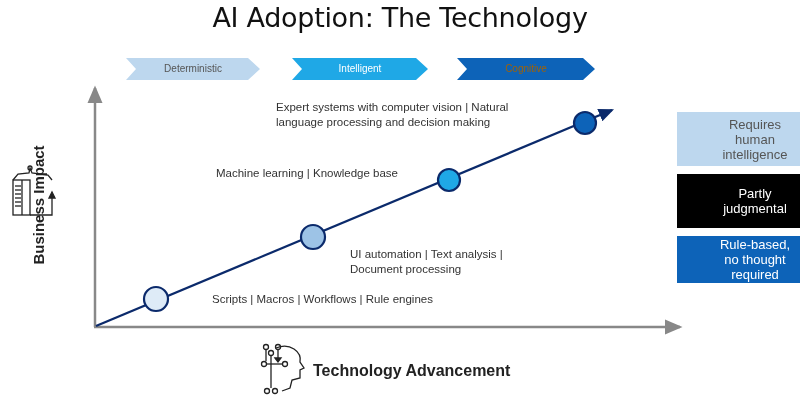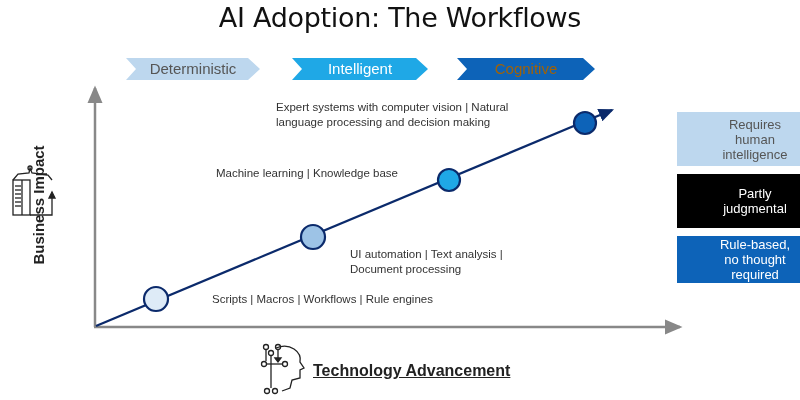--- a/index.html
+++ b/index.html
@@ -1,30 +1,30 @@
 <!DOCTYPE html>
 <html><head>
 <meta charset="utf-8">
 <style>
   html, body { margin: 0; padding: 0; background: #ffffff; }
   body { width: 800px; height: 400px; position: relative; overflow: hidden; font-family: "Liberation Sans", sans-serif; }
   .title { position: absolute; left: 0; width: 800px; top: 2px; text-align: center; font-family: "DejaVu Sans", sans-serif; font-size: 27px; color: #111; font-weight: normal; letter-spacing: -0.3px; }
-  .chev { position: absolute; top: 58px; height: 18px; line-height: 22px; text-align: center; font-size: 15px; }
+  .chev { position: absolute; top: 58px; height: 18px; line-height: 22px; text-align: center; font-size: 10px; }
   .chev span { position: relative; z-index: 2; }
   .chev svg { position: absolute; left: 0; top: 0; z-index: 1; }
   .lbl { position: absolute; font-size: 11.5px; color: #333; line-height: 15px; }
   .box { position: absolute; left: 677px; width: 116px; text-align: center; font-size: 13px; line-height: 15px; display: flex; align-items: center; justify-content: center; padding-left: 20px; }
   .yaxis-label { position: absolute; left: 38px; top: 205px; transform: translate(-50%,-50%) rotate(-90deg); font-size: 15px; font-weight: bold; color: #222; white-space: nowrap; }
-  .xaxis-label { position: absolute; left: 313px; top: 362px; font-size: 16px; font-weight: bold; color: #222; text-decoration: underline; }
+  .xaxis-label { position: absolute; left: 313px; top: 362px; font-size: 16px; font-weight: bold; color: #222; }
   svg.main { position: absolute; left: 0; top: 0; }
 </style>
 </head>
 <body>
 
-<div class="title">AI Adoption: The Workflows</div>
+<div class="title">AI Adoption: The Technology</div>
 
 <div class="chev" style="left:126px;width:134px;color:#555;">
   <svg width="134" height="22">
       <polygon points="0,0 122,0 134,11 122,22 0,22 10,11" fill="#bdd7ee"></polygon>
     </svg>
   <span>Deterministic</span>
 </div>
 <div class="chev" style="left:292px;width:136px;color:#fff;">
   <svg width="136" height="22">
       <polygon points="0,0 124,0 136,11 124,22 0,22 10,11" fill="#1fa8e6"></polygon>

